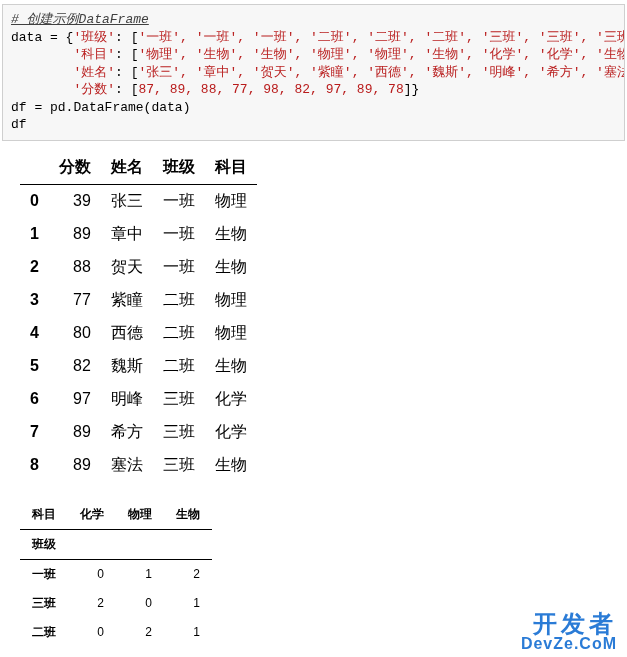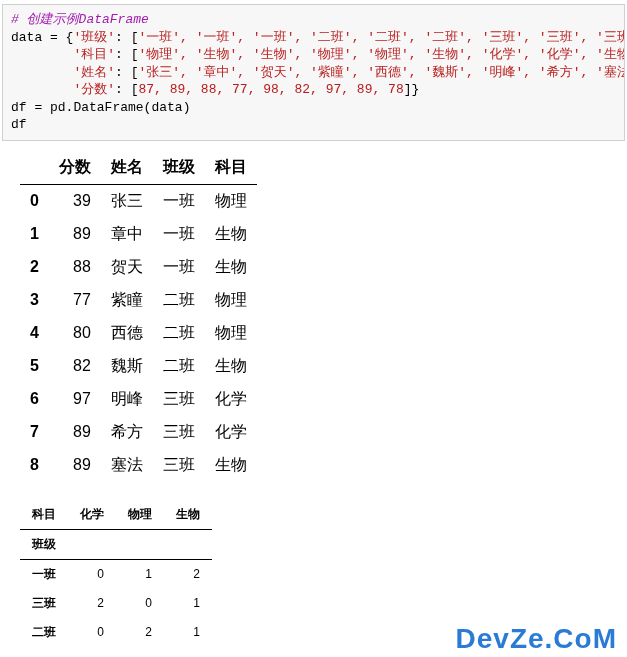--- a/index.html
+++ b/index.html
@@ -16,21 +16,21 @@
     border: 1px solid #cfcfcf;
     border-left: 1px solid #cfcfcf;
     padding: 6px 8px;
     font-family: "Courier New", monospace;
     font-size: 13px;
     line-height: 1.35;
     white-space: pre;
     overflow-x: auto;
     margin: 4px 2px 10px 2px;
   }
-  .cmt { color: #a21caf; font-style: italic; }
+  .cmt { color: #404040; font-style: italic; text-decoration: underline; }
   .str { color: #ba2121; text-align: right; }
   .num { color: #b91c1c; }
   table.df {
     border-collapse: collapse;
     margin: 8px 6px 18px 20px;
     font-size: 16px;
   }
   table.df th, table.df td {
     padding: 6px 10px;
     text-align: right;
@@ -75,21 +75,21 @@
     pointer-events: none;
   }
   .watermark .l1 {
     font-size: 24px;
     font-weight: bold;
     letter-spacing: 4px;
     color: #2a7bd6;
     font-family: "Microsoft YaHei","SimHei",sans-serif;
   }
   .watermark .l2 {
-    font-size: 28px;
+    font-size: 16px;
     font-weight: bold;
     color: #2a7bd6;
     letter-spacing: 1px;
     font-family: Arial, sans-serif;
   }
   .wrap { position: relative; min-height: 657px; }
 </style>
 </head>
 <body>
 <div class="wrap">
@@ -211,16 +211,17 @@
     <tr>
           <th>二班</th>
           <td>0</td>
           <td>2</td>
           <td>1</td>
         </tr>
   </tbody>
 </table>
 
 <div class="watermark">
+  <div class="l1">开发者</div>
   <div class="l2">DevZe.CoM</div>
 </div>
 
 </div>
 
 </body></html>

